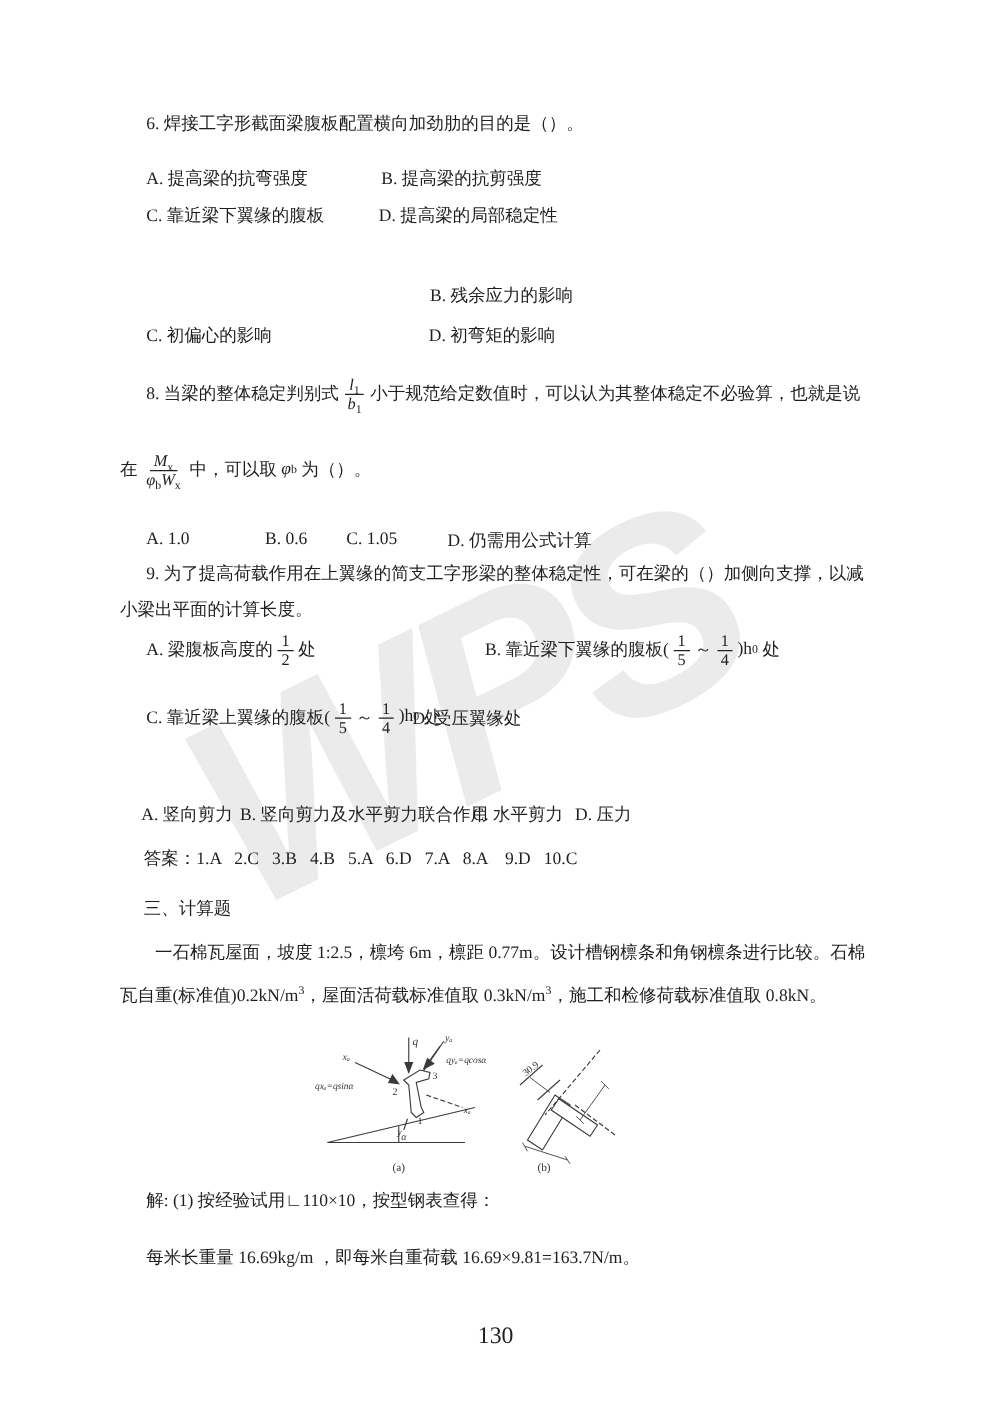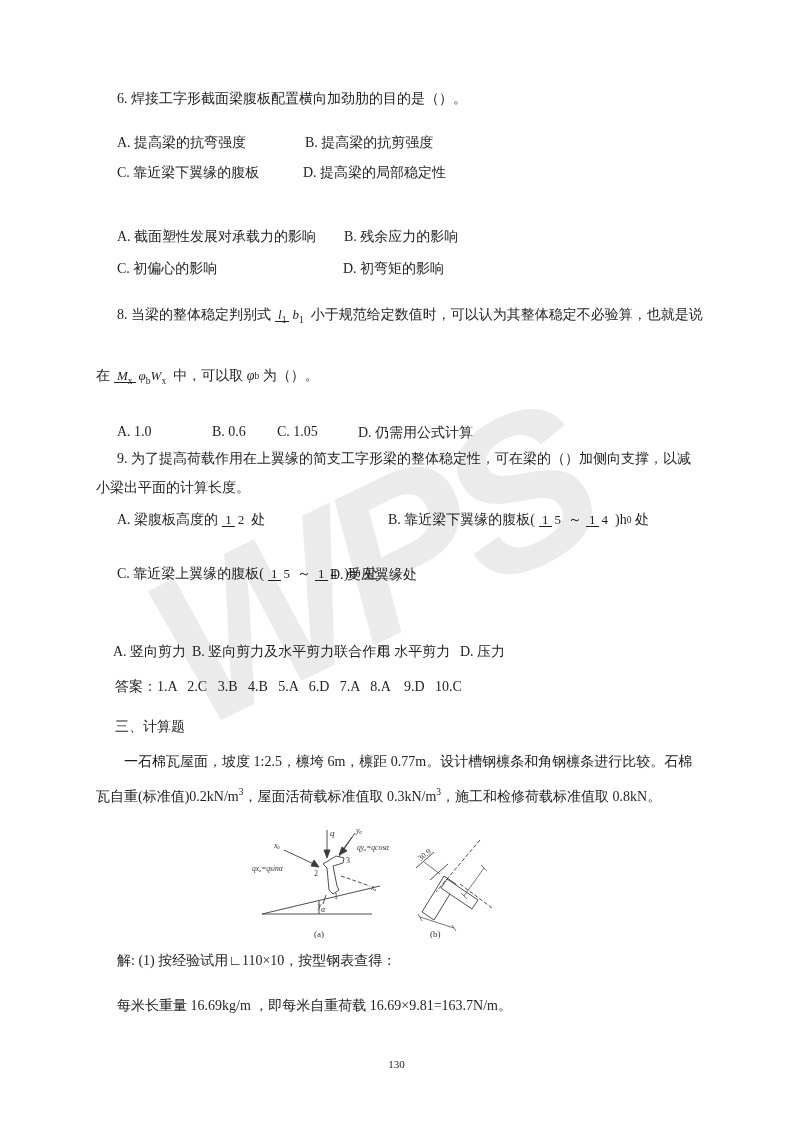--- a/index.html
+++ b/index.html
@@ -6,48 +6,47 @@
   .page{position:relative;width:793px;height:1122px;background:#fff;overflow:hidden;
         font-family:"Liberation Serif","DejaVu Serif",serif;color:#1e1e1e;font-size:14px;}
   .watermark{position:absolute;left:70px;top:400px;width:600px;height:330px;
              display:flex;align-items:center;justify-content:center;
              transform:rotate(-26deg);z-index:0;pointer-events:none;}
   .watermark span{font-family:"Liberation Sans","DejaVu Sans",sans-serif;font-weight:bold;
                   font-style:italic;font-size:215px;color:#ebebeb;letter-spacing:-12px;}
   .content{position:absolute;inset:0;z-index:1;}
   .t{position:absolute;white-space:pre;}
   .fx{position:absolute;display:flex;align-items:center;white-space:pre;}
-  .frac{display:inline-flex;flex-direction:row;align-items:center;line-height:1.05;
+  .frac{display:inline-flex;flex-direction:column;align-items:center;line-height:1.05;
         font-size:13px;margin:0 4px;vertical-align:middle;}
   .frac .num{border-bottom:1px solid #222;padding:0 3px;display:block;text-align:center;}
   .frac .den{padding:0 3px;display:block;text-align:center;}
   sub{font-size:9.5px;line-height:0;}
   sup{font-size:9.5px;line-height:0;}
   i{font-style:italic;}
-  .pagenum{position:absolute;left:0;right:0;top:1058px;text-align:center;font-size:11px;}
+  .pagenum{position:absolute;left:0;right:0;top:1058px;text-align:center;font-size:19px;}
   svg text{font-family:"Liberation Serif","DejaVu Serif",serif;fill:#333;}
 </style>
 </head>
 <body>
 
 <div class="page">
 
   <div class="watermark">
     <span>WPS</span>
   </div>
 
   <div class="content">
 
     <div class="t" style="left:117px;top:90px">6. 焊接工字形截面梁腹板配置横向加劲肋的目的是（）。</div>
     <div class="t" style="left:117px;top:134px">A. 提高梁的抗弯强度</div>
     <div class="t" style="left:305px;top:134px">B. 提高梁的抗剪强度</div>
     <div class="t" style="left:117px;top:164px">C. 靠近梁下翼缘的腹板</div>
     <div class="t" style="left:303px;top:164px">D. 提高梁的局部稳定性</div>
 
-    <div class="t" style="left:117px;top:228px">A. 截面塑性发展对承载力的影响</div>
     <div class="t" style="left:344px;top:228px">B. 残余应力的影响</div>
     <div class="t" style="left:117px;top:260px">C. 初偏心的影响</div>
     <div class="t" style="left:343px;top:260px">D. 初弯矩的影响</div>
 
     <div class="fx" style="left:117px;top:294px;height:42px">
       <span>8. 当梁的整体稳定判别式</span>
       <span class="frac">
         <span class="num"><i>l</i><sub>1</sub></span>
         <span class="den"><i>b</i><sub>1</sub></span>
       </span>

